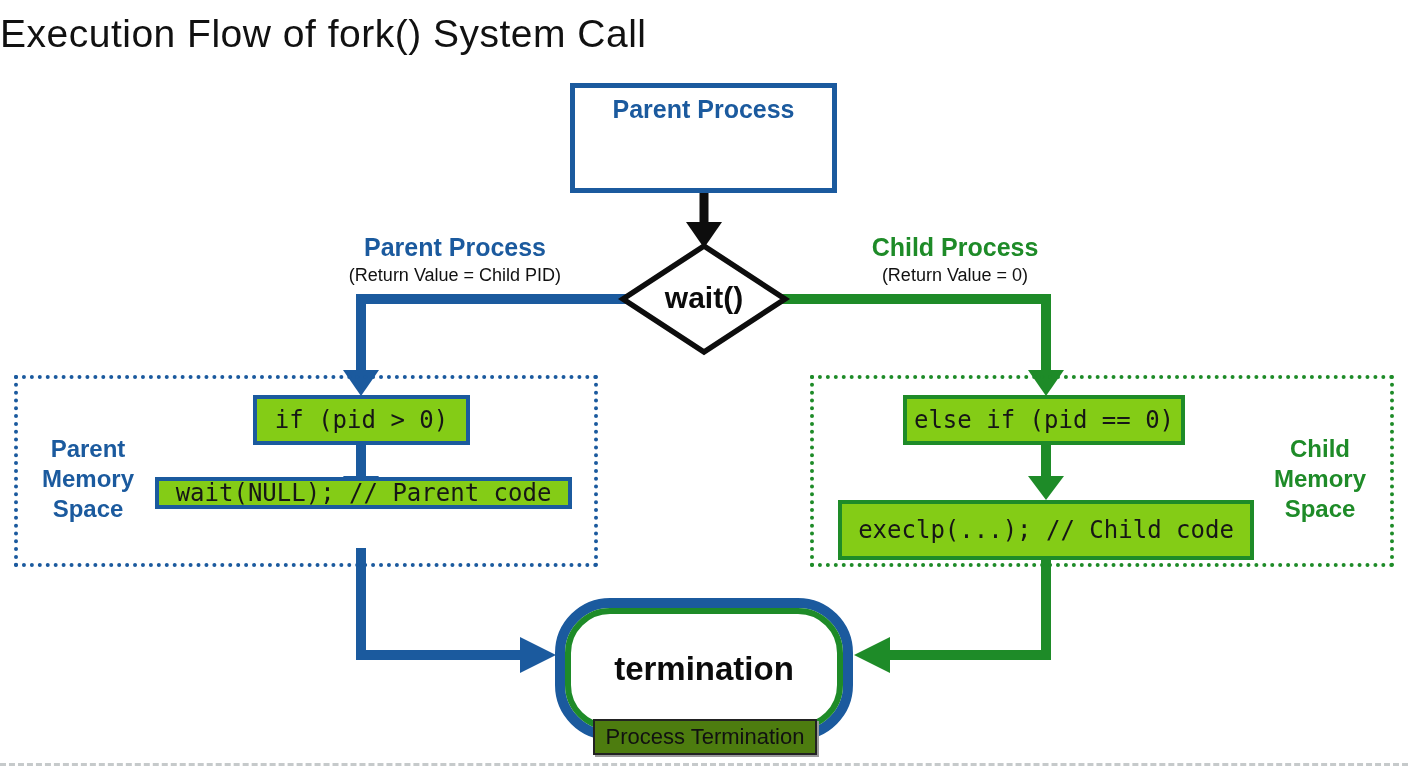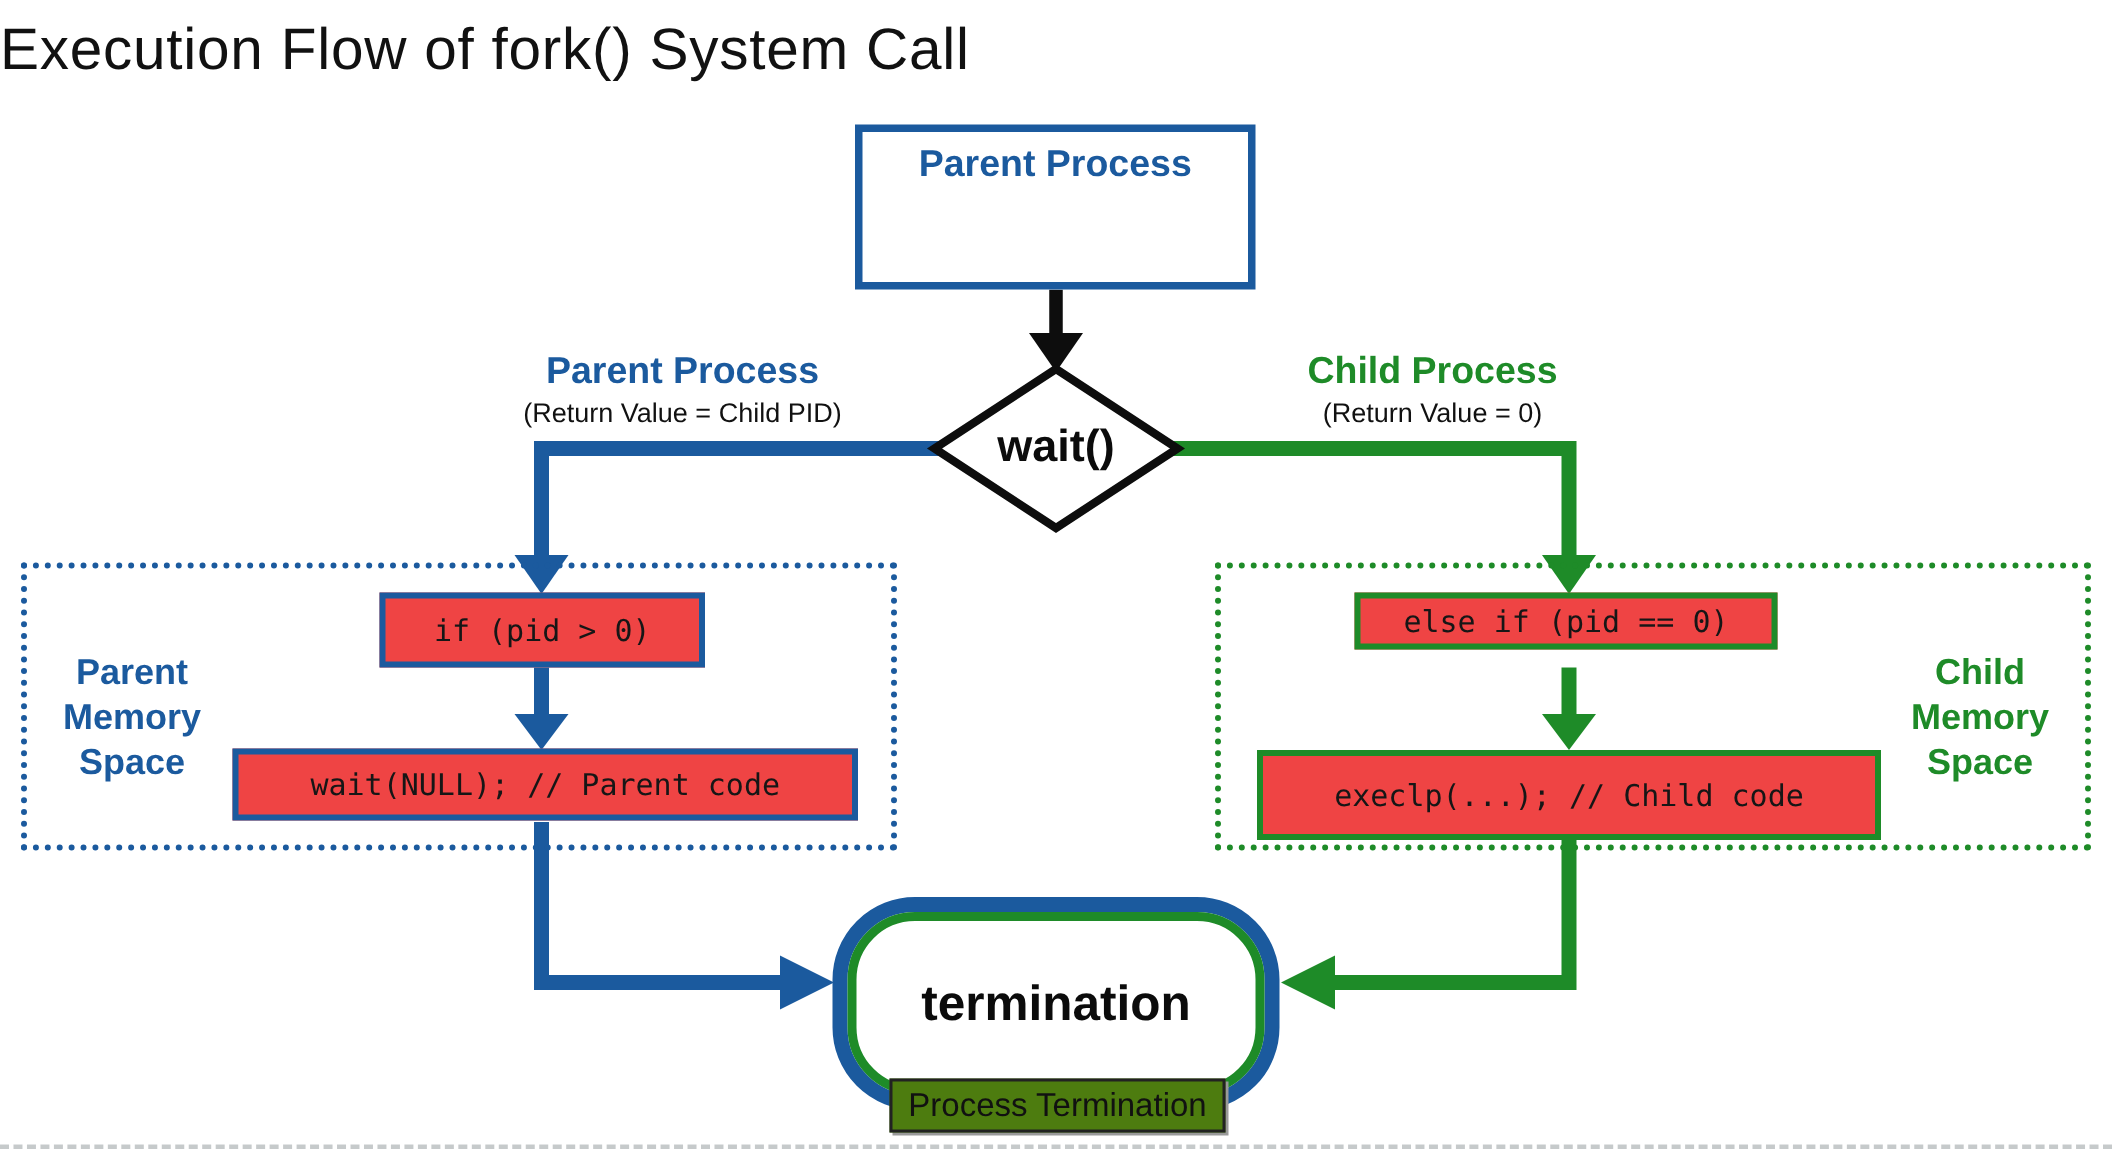--- a/index.html
+++ b/index.html
@@ -48,28 +48,28 @@
   .mem-right { left:810px; top:375px; width:584px; height:192px; border:4px dotted var(--green); }
   .mem-label {
     top:434px; width:160px; text-align:center; white-space:pre-line;
     font-size:24px; font-weight:bold; line-height:30px;
   }
   .mem-label-left  { left:8px;    color:var(--blue); }
   .mem-label-right { left:1240px; color:var(--green); }
 
   
   .stmt {
-    box-sizing:border-box; background:#ef4444; display:flex; align-items:center; justify-content:center;
-    font-family:"DejaVu Sans Mono", monospace; font-size:20px; color:#161616;
+    box-sizing:border-box; background:#84cc16; display:flex; align-items:center; justify-content:center;
+    font-family:"DejaVu Sans Mono", monospace; font-size:24px; color:#161616;
   }
   .stmt-blue  { border:4px solid var(--blue); }
   .stmt-green { border:4px solid var(--green); }
   .if-box     { left:253px; top:395px; width:217px; height:50px; }
-  .wait-box   { left:155px; top:499px; width:417px; height:48px; }
-  .else-box   { left:903px; top:395px; width:282px; height:38px; }
+  .wait-box   { left:155px; top:477px; width:417px; height:32px; }
+  .else-box   { left:903px; top:395px; width:282px; height:50px; }
   .exec-box   { left:838px; top:500px; width:416px; height:60px; }
 
   
   .pill-outer {
     left:555px; top:598px; width:298px; height:142px; box-sizing:border-box;
     border:10px solid var(--blue); border-radius:55px; background:#fff;
   }
   .pill-inner {
     width:100%; height:100%; box-sizing:border-box;
     border:6px solid var(--green); border-radius:45px; background:#fff;

